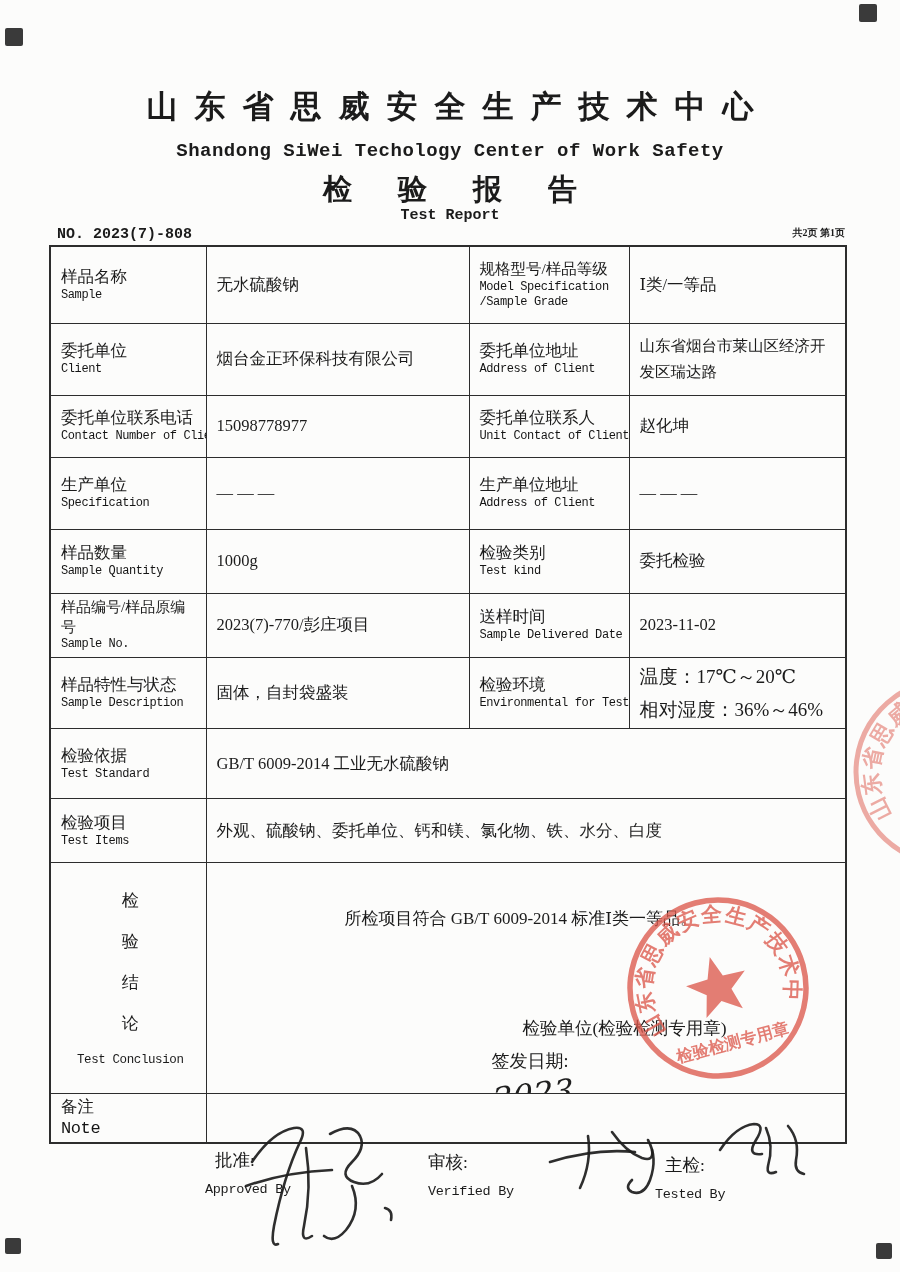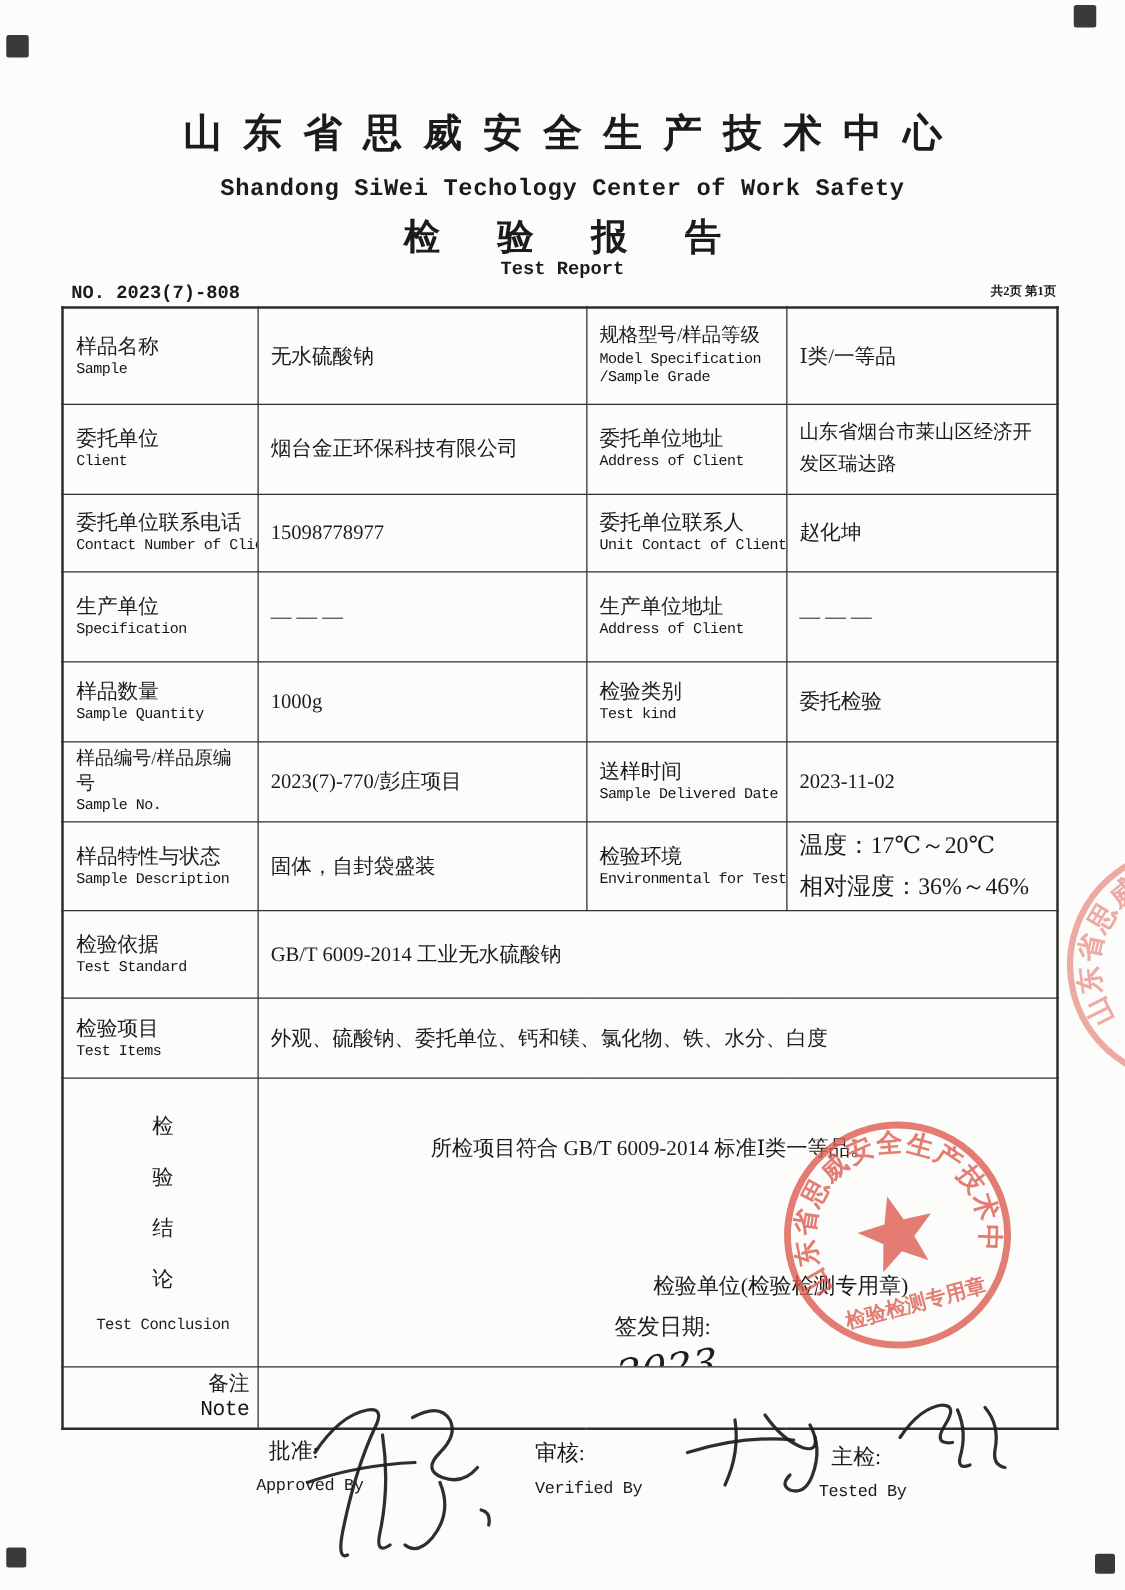--- a/index.html
+++ b/index.html
@@ -34,21 +34,21 @@
   td.concl-label{padding:8px 0;}
   .concl-col{display:flex;flex-direction:column;align-items:center;justify-content:space-evenly;height:215px;}
   .concl-col .ch{font-size:17px;}
   .concl-col .en2{font-size:12.5px;font-family:"Liberation Mono","DejaVu Sans Mono",monospace;letter-spacing:-.4px;}
   td.concl-body{position:relative;padding:0;}
   .concl-text{position:absolute;left:138px;top:44px;font-size:17px;}
   .unit-line{position:absolute;left:316px;top:153px;font-size:17.5px;}
   .issue-line{position:absolute;left:283px;top:186px;font-size:18px;display:flex;align-items:baseline;gap:6px;flex-direction:column;}
   .hand{font-family:"DejaVu Serif",serif;font-style:italic;font-size:32px;display:inline-block;
     transform:rotate(-7deg) skewX(-8deg);line-height:1;margin:0 2px -6px 2px;color:#1f1f1f;}
-  .note-cell{text-align:right;}
+  .note-cell{text-align:left;}
   .note-cell .cn{font-size:16.5px;}
   .note-cell .en{font-size:17px;}
   
   .sig-block{font-size:17.5px;}
   .sig-block .en{display:block;font-size:13.5px;font-family:"Liberation Mono","DejaVu Sans Mono",monospace;
     letter-spacing:-.3px;margin-top:10px;}
   #approve-block{left:205px;top:1148px;}
   #verify-block{left:428px;top:1150px;}
   #test-block{left:655px;top:1153px;}
   

